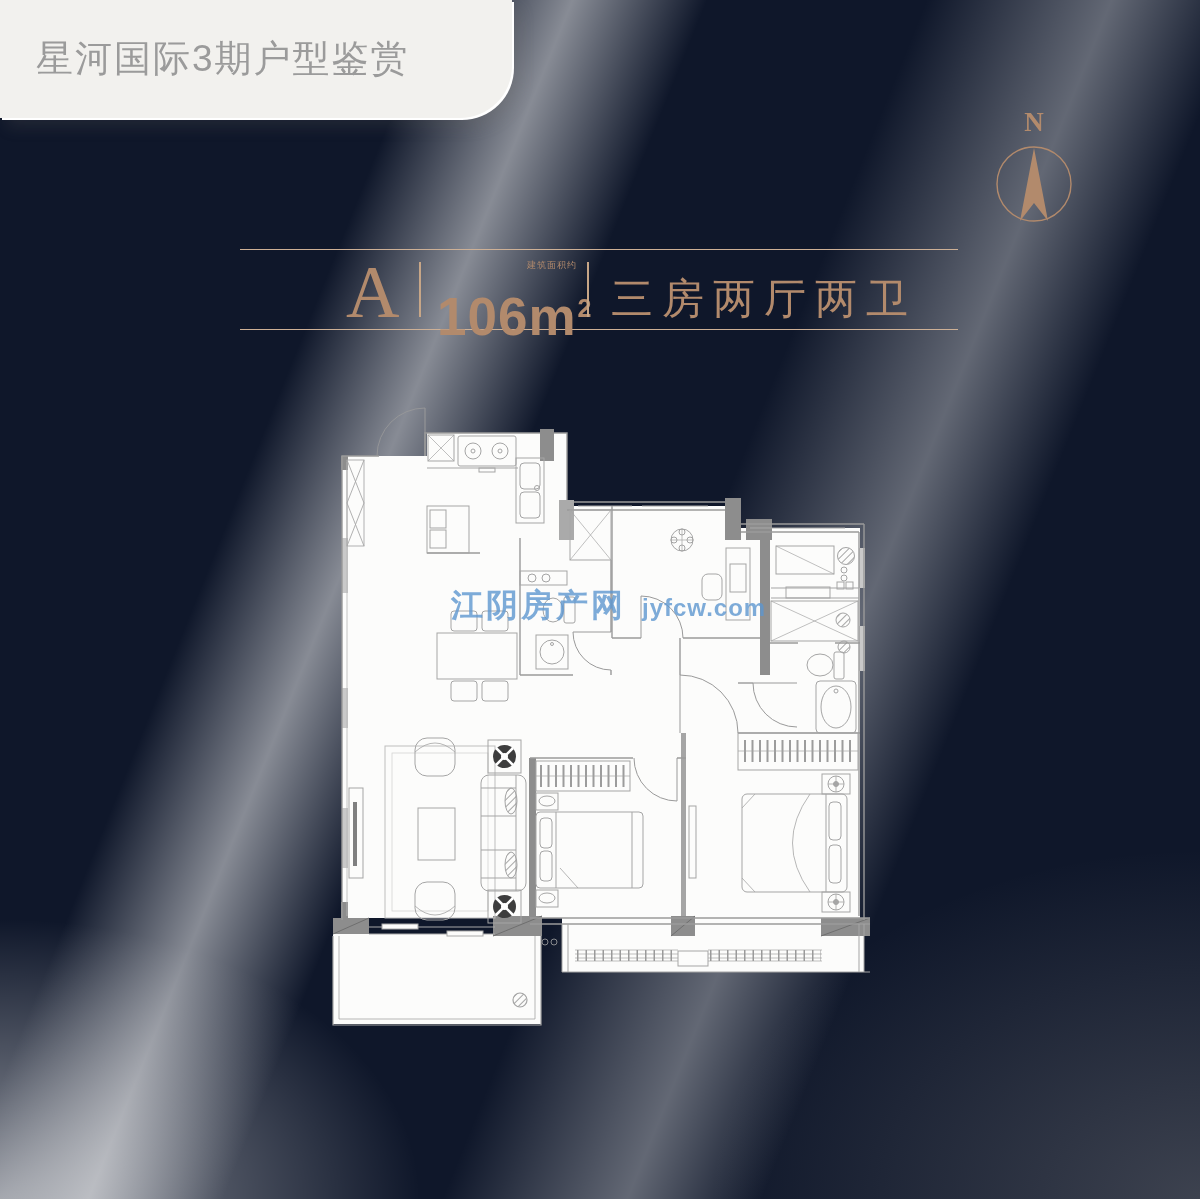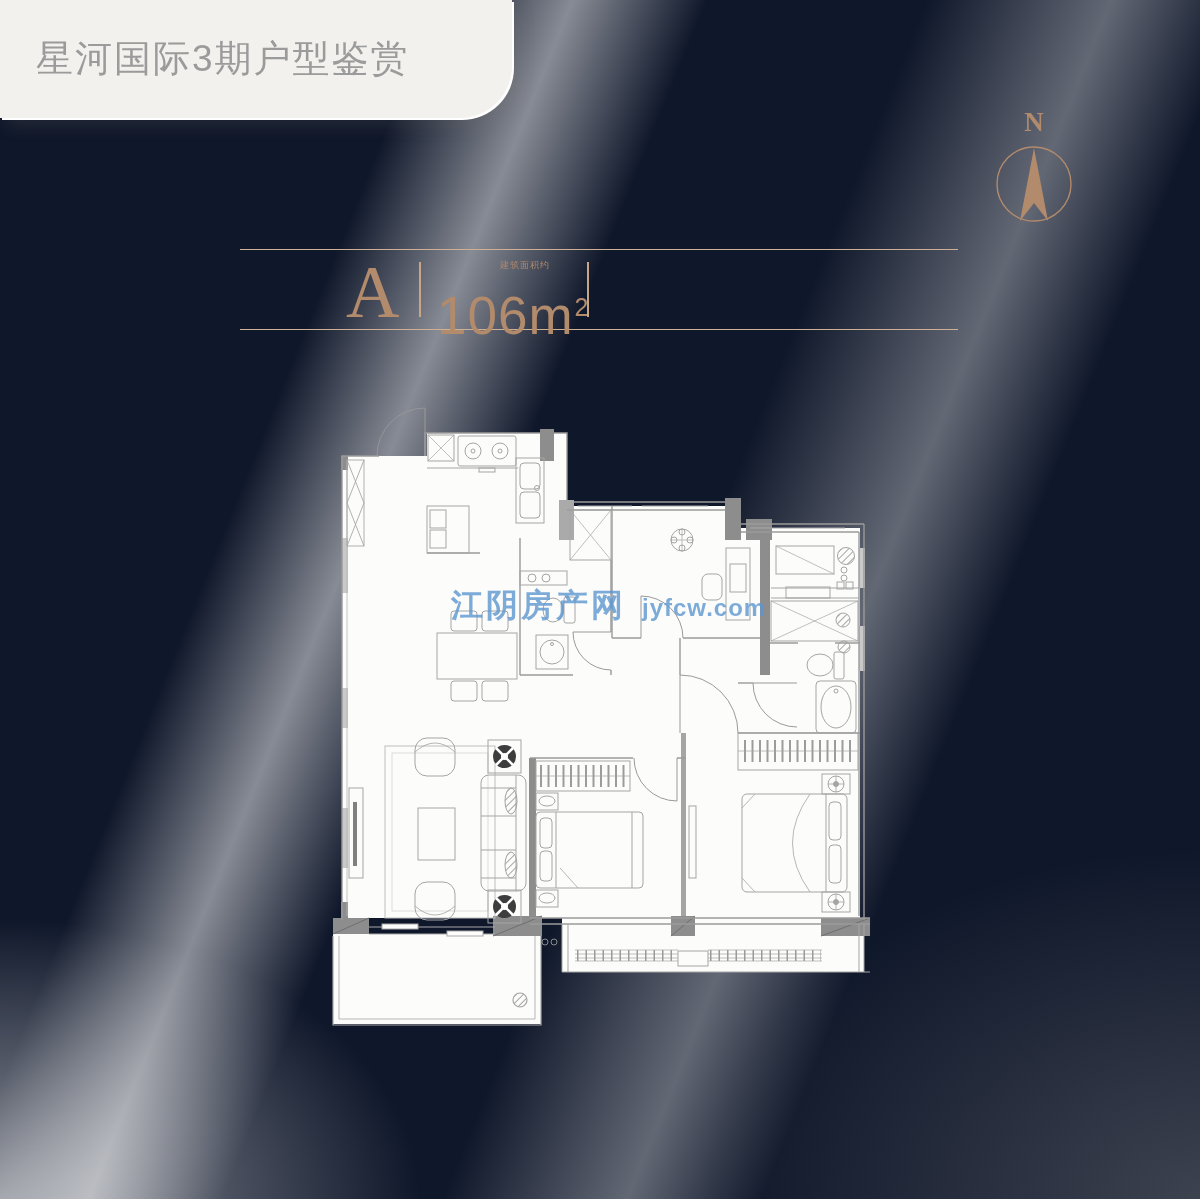--- a/index.html
+++ b/index.html
@@ -40,24 +40,24 @@
   }
   .unit-letter{
     position:absolute;left:106px;top:0;height:79px;line-height:84px;
     font-family:"Liberation Serif", serif;font-size:74px;color:#b28a6c;
   }
   .title-divider{position:absolute;top:12px;width:2px;height:55px;background:#c7a687;}
   .d1{left:179px;}
   .d2{left:347px;}
   .area-group{position:absolute;left:197px;top:0;height:79px;}
   .area-note{
-    position:absolute;left:63px;top:9px;font-size:9px;color:#b28a6c;letter-spacing:1px;white-space:nowrap;
+    position:absolute;left:90px;top:9px;font-size:9px;color:#b28a6c;letter-spacing:1px;white-space:nowrap;
   }
   .area-main{
-    position:absolute;left:0;top:17px;font-size:53px;font-weight:normal;color:#b28a6c;letter-spacing:1px;line-height:80px;
+    position:absolute;left:0;top:30px;font-size:53px;font-weight:bold;color:#b28a6c;letter-spacing:1px;line-height:56px;
   }
   .area-main sup{font-size:25px;vertical-align:18px;margin-left:1px;}
   .layout-text{
     position:absolute;left:371px;top:21px;font-size:42px;color:#b28a6c;letter-spacing:9px;white-space:nowrap;
   }
   
   .watermark{
     position:absolute;left:451px;top:584px;z-index:5;white-space:nowrap;
     font-weight:bold;color:rgba(93,150,208,.8);
   }
@@ -89,20 +89,21 @@
   </div>
 
   <div class="title-block">
     <span class="unit-letter">A</span>
     <span class="title-divider d1"></span>
     <span class="area-group">
       <span class="area-note">建筑面积约</span>
       <span class="area-main"><span>106</span><span>m</span><sup>2</sup></span>
     </span>
     <span class="title-divider d2"></span>
+    <span class="layout-text">三房两厅两卫</span>
   </div>
 
   <div class="watermark">
     <span class="wm-cn">江阴房产网</span><span class="wm-en">jyfcw.com</span>
   </div>
 
   <svg class="floorplan" width="560" height="650" viewBox="0 0 560 650">
     <defs>
       <pattern id="ht" width="5" height="5" patternUnits="userSpaceOnUse" patternTransform="rotate(45)">
         <line x1="0" y1="0" x2="0" y2="5" stroke="#8f8f8f" stroke-width="1.6"></line>

